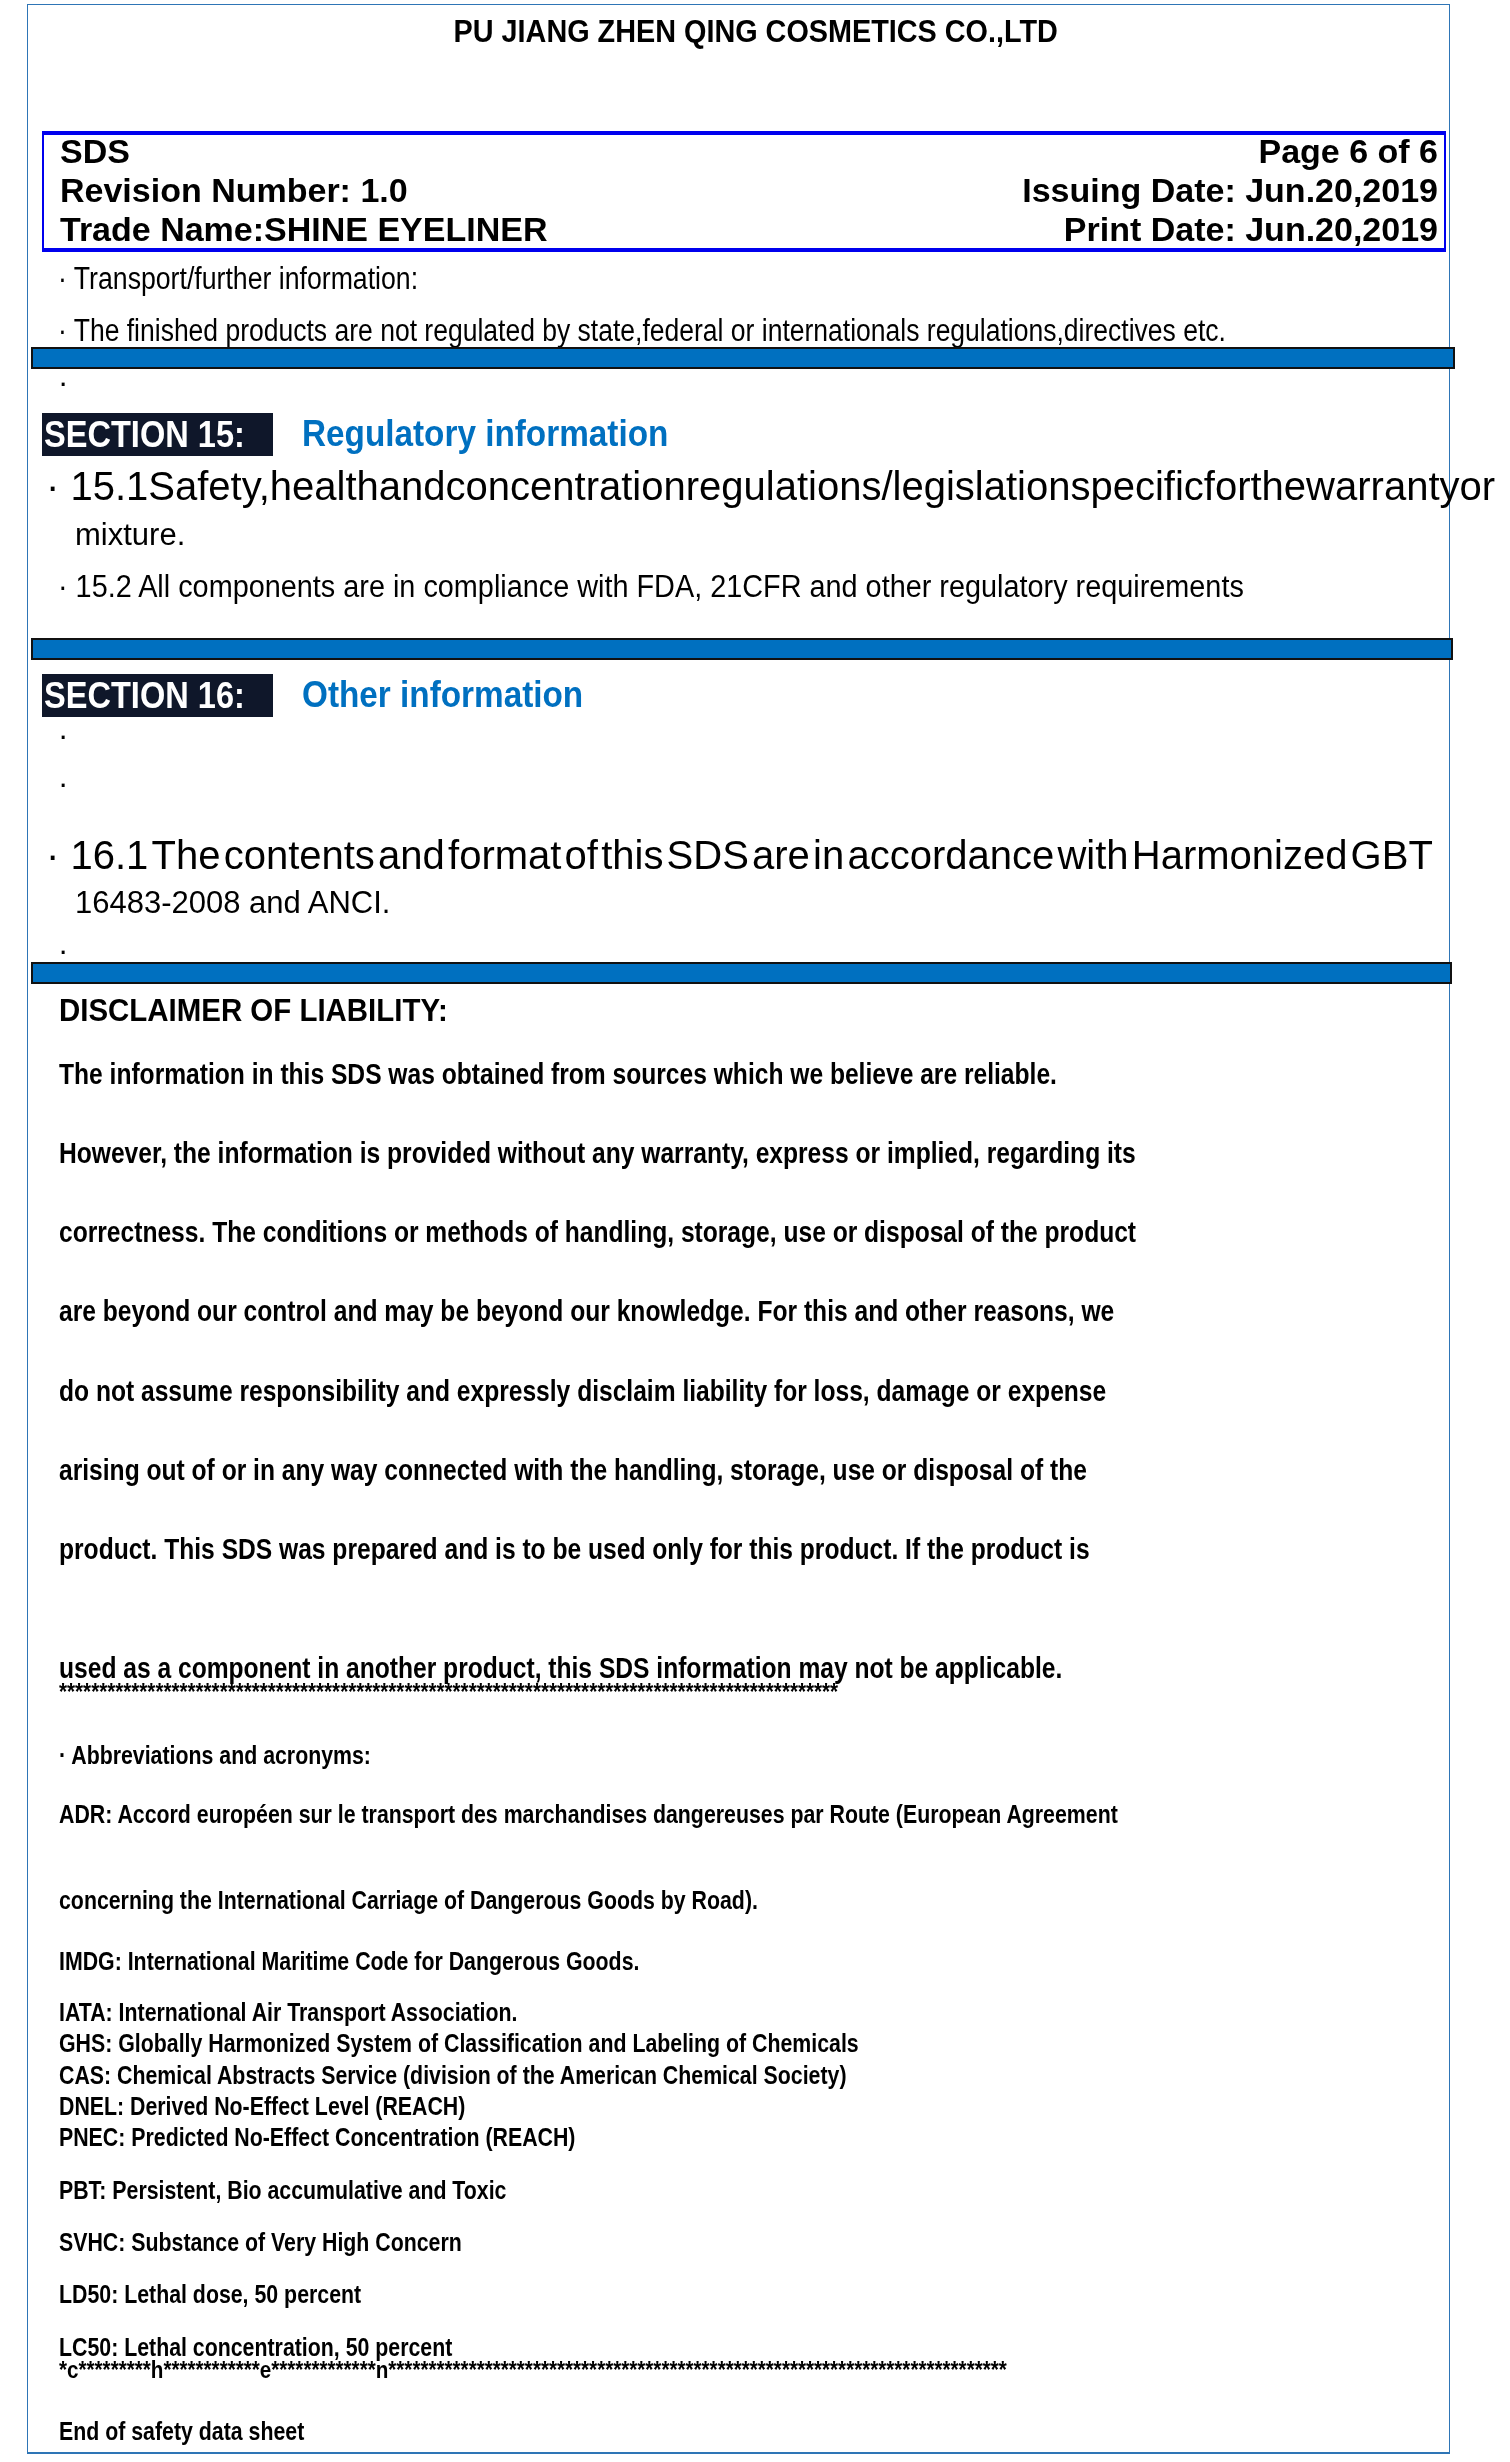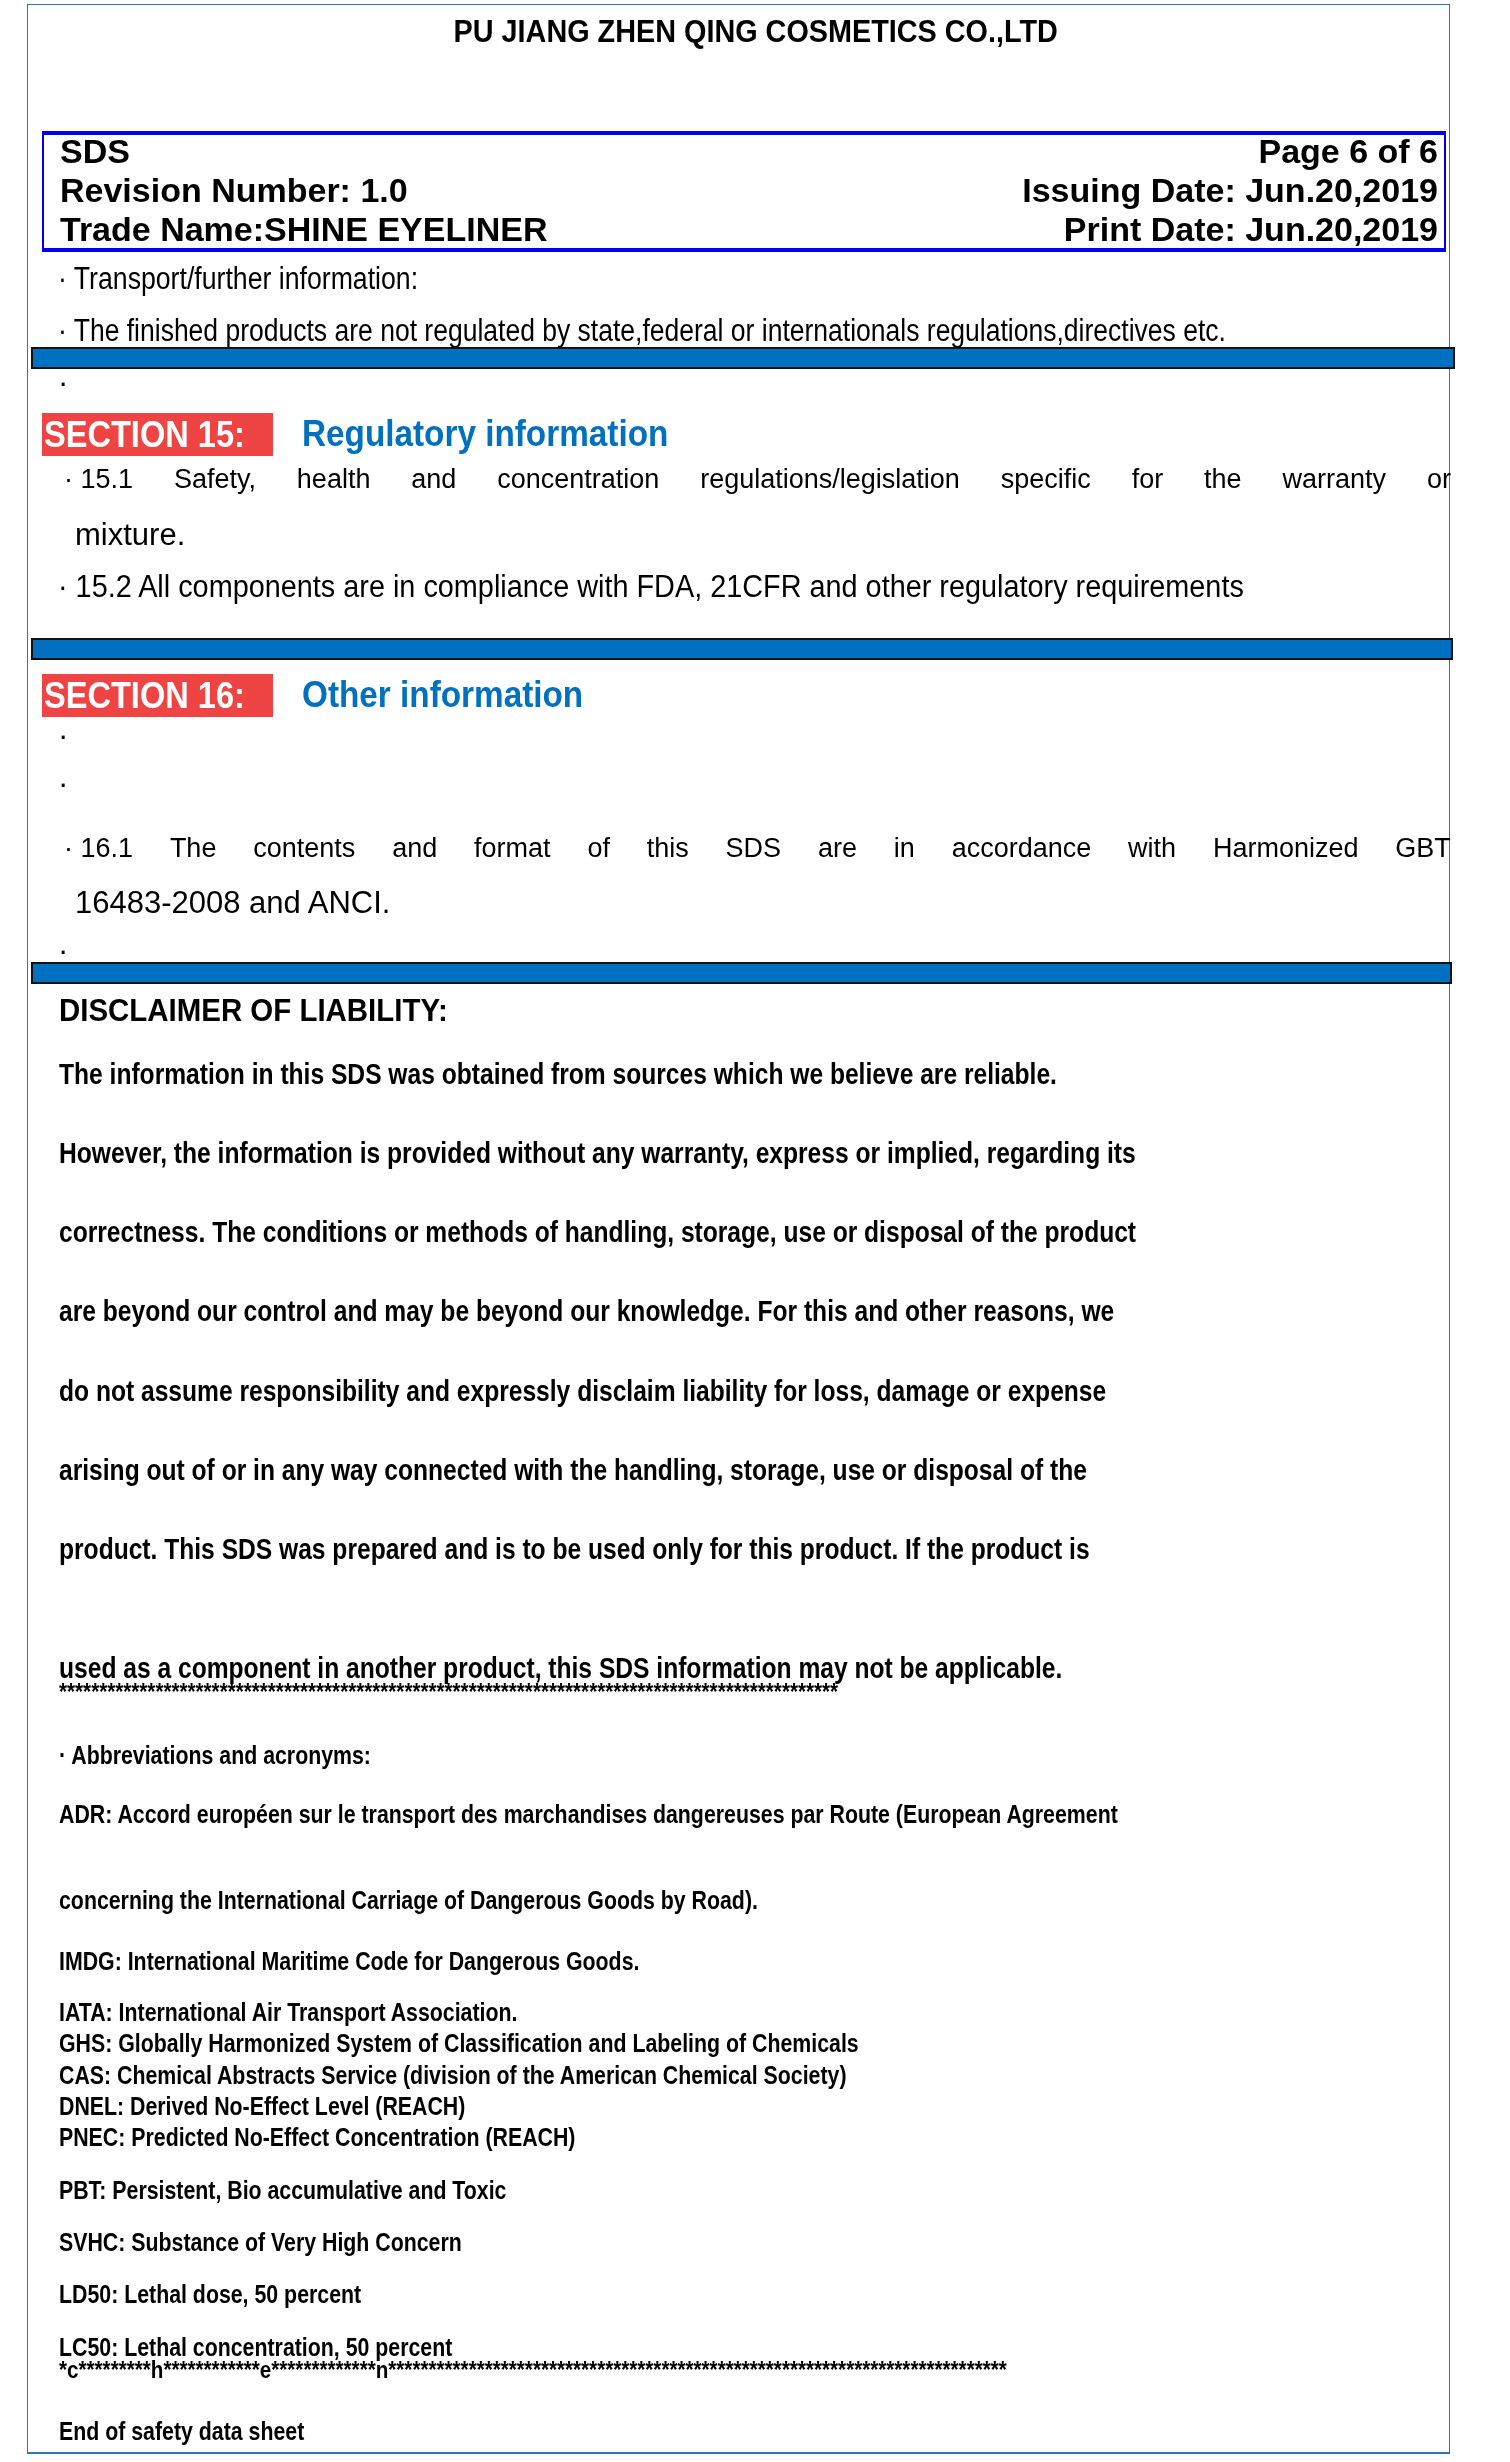--- a/index.html
+++ b/index.html
@@ -12,30 +12,30 @@
   .company { left:0; width:1511px; top:13px; text-align:center; font-weight:bold; font-size:32px; }
   .hdrbox { position:absolute; left:42px; top:131px; width:1404px; height:121px;
             border:2.4px solid #0000EE; border-left-width:2.4px; border-right-width:2.4px;
             border-top-width:4px; border-bottom-width:4.8px; box-sizing:border-box; }
   .hdr { font-weight:bold; font-size:34px; line-height:39px; }
   .hdr-l { left:60px; }
   .hdr-r { right:73px; text-align:right; }
   .body-t { font-size:31px; left:58px; }
   .bar { position:absolute; left:31px; height:18px; background:#0070C0;
          border:2.4px solid #111; }
-  .sec-label { position:absolute; left:42px; height:43px; background:#ef4444; color:#fff;
+  .sec-label { position:absolute; left:42px; height:43px; background:#0f172a; color:#fff;
                font-weight:bold; font-size:37px; line-height:43px; padding:0 1.6px; }
   .sec-title { position:absolute; color:#0070C0; font-weight:bold; font-size:37px;
                text-decoration:underline; text-decoration-thickness:3.2px; text-underline-offset:4px; }
   .dot { font-size:31px; left:58px; }
   .disc-h { left:59px; font-weight:bold; font-size:32px; }
   .disc { left:59px; font-weight:bold; font-size:30px; }
   .abbr { left:59px; font-weight:bold; font-size:26px; }
   .stars { left:59px; font-weight:bold; font-size:24px; letter-spacing:0px; }
-  .justify { left:64px; width:1387px; font-size:27px; display:flex; justify-content:space-between; }
+  .justify { left:46px; width:1387px; font-size:40px; display:flex; justify-content:space-between; }
 </style>
 </head>
 <body>
 
 <div class="frame"></div>
 
 <div class="abs company">
   <span class="narrow" style="transform:scaleX(0.9);transform-origin:center;">PU JIANG ZHEN QING COSMETICS CO.,LTD</span>
 </div>
 

